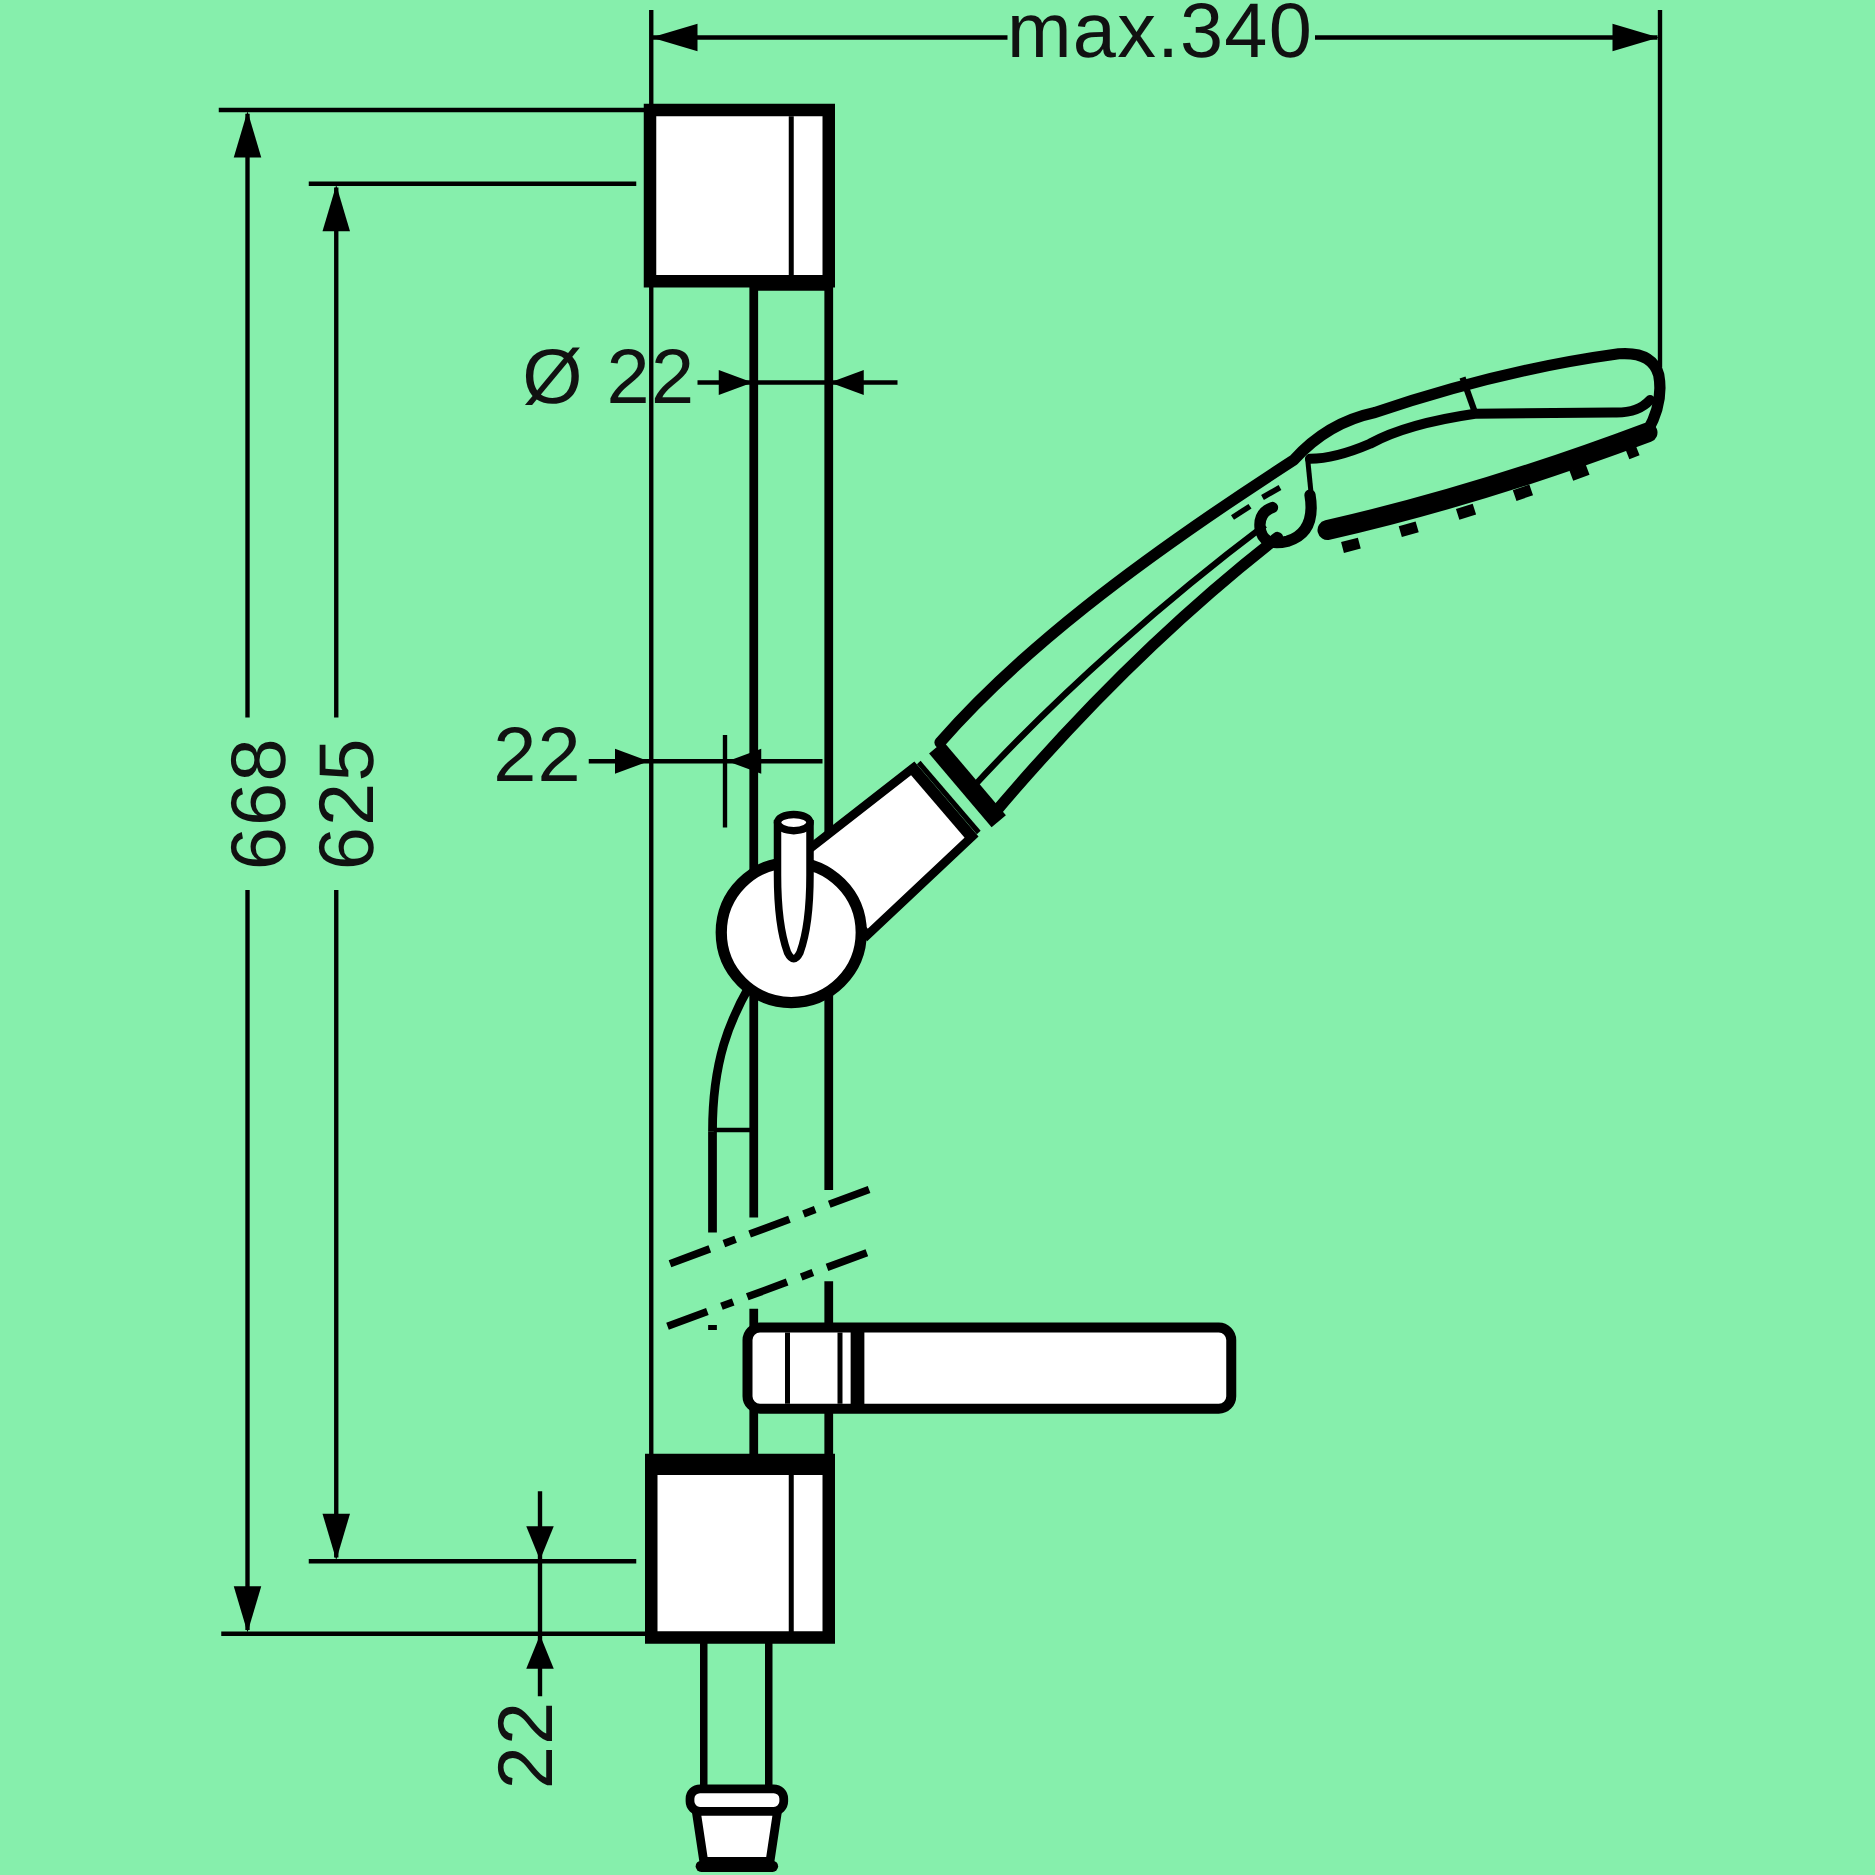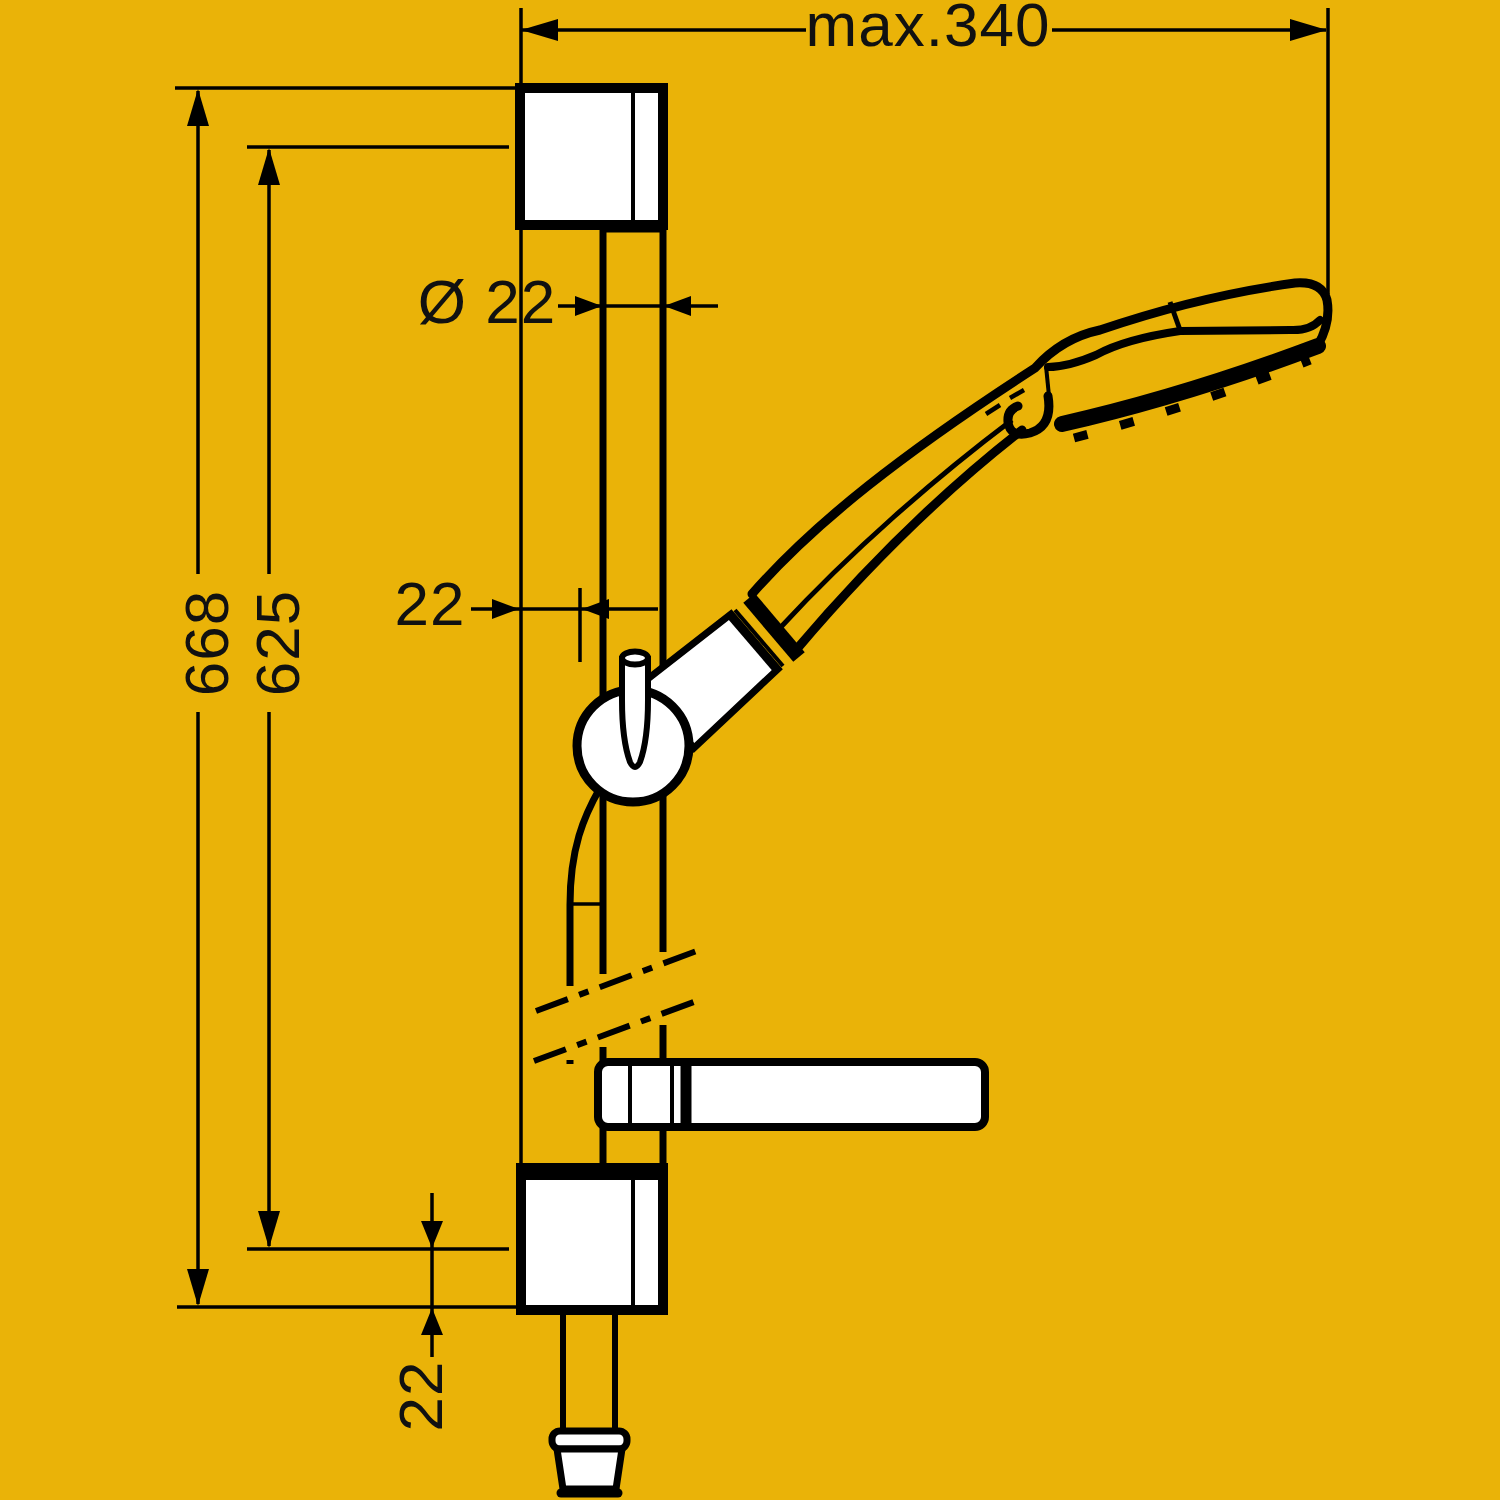--- a/index.html
+++ b/index.html
@@ -1,16 +1,16 @@
 <!DOCTYPE html>
 <html><head>
 <meta charset="utf-8">
 <style>
   html,body{margin:0;padding:0;background:#fff;}
-  .stage{width:1500px;height:1500px;background:#eab308;position:relative;overflow:hidden;}
+  .stage{width:1500px;height:1500px;background:#86efac;position:relative;overflow:hidden;}
   svg{display:block;}
   text{font-family:"Liberation Sans", sans-serif;fill:#111;}
   .dim-text{font-size:62px;letter-spacing:1px;}
   .ln{stroke:#000;fill:none;}
   .thin{stroke-width:3.5;}
   .obj{stroke-width:8;}
   .objthick{stroke-width:9;}
   .white{fill:#fff;}
   .arrow{fill:#000;stroke:none;}
 </style>

